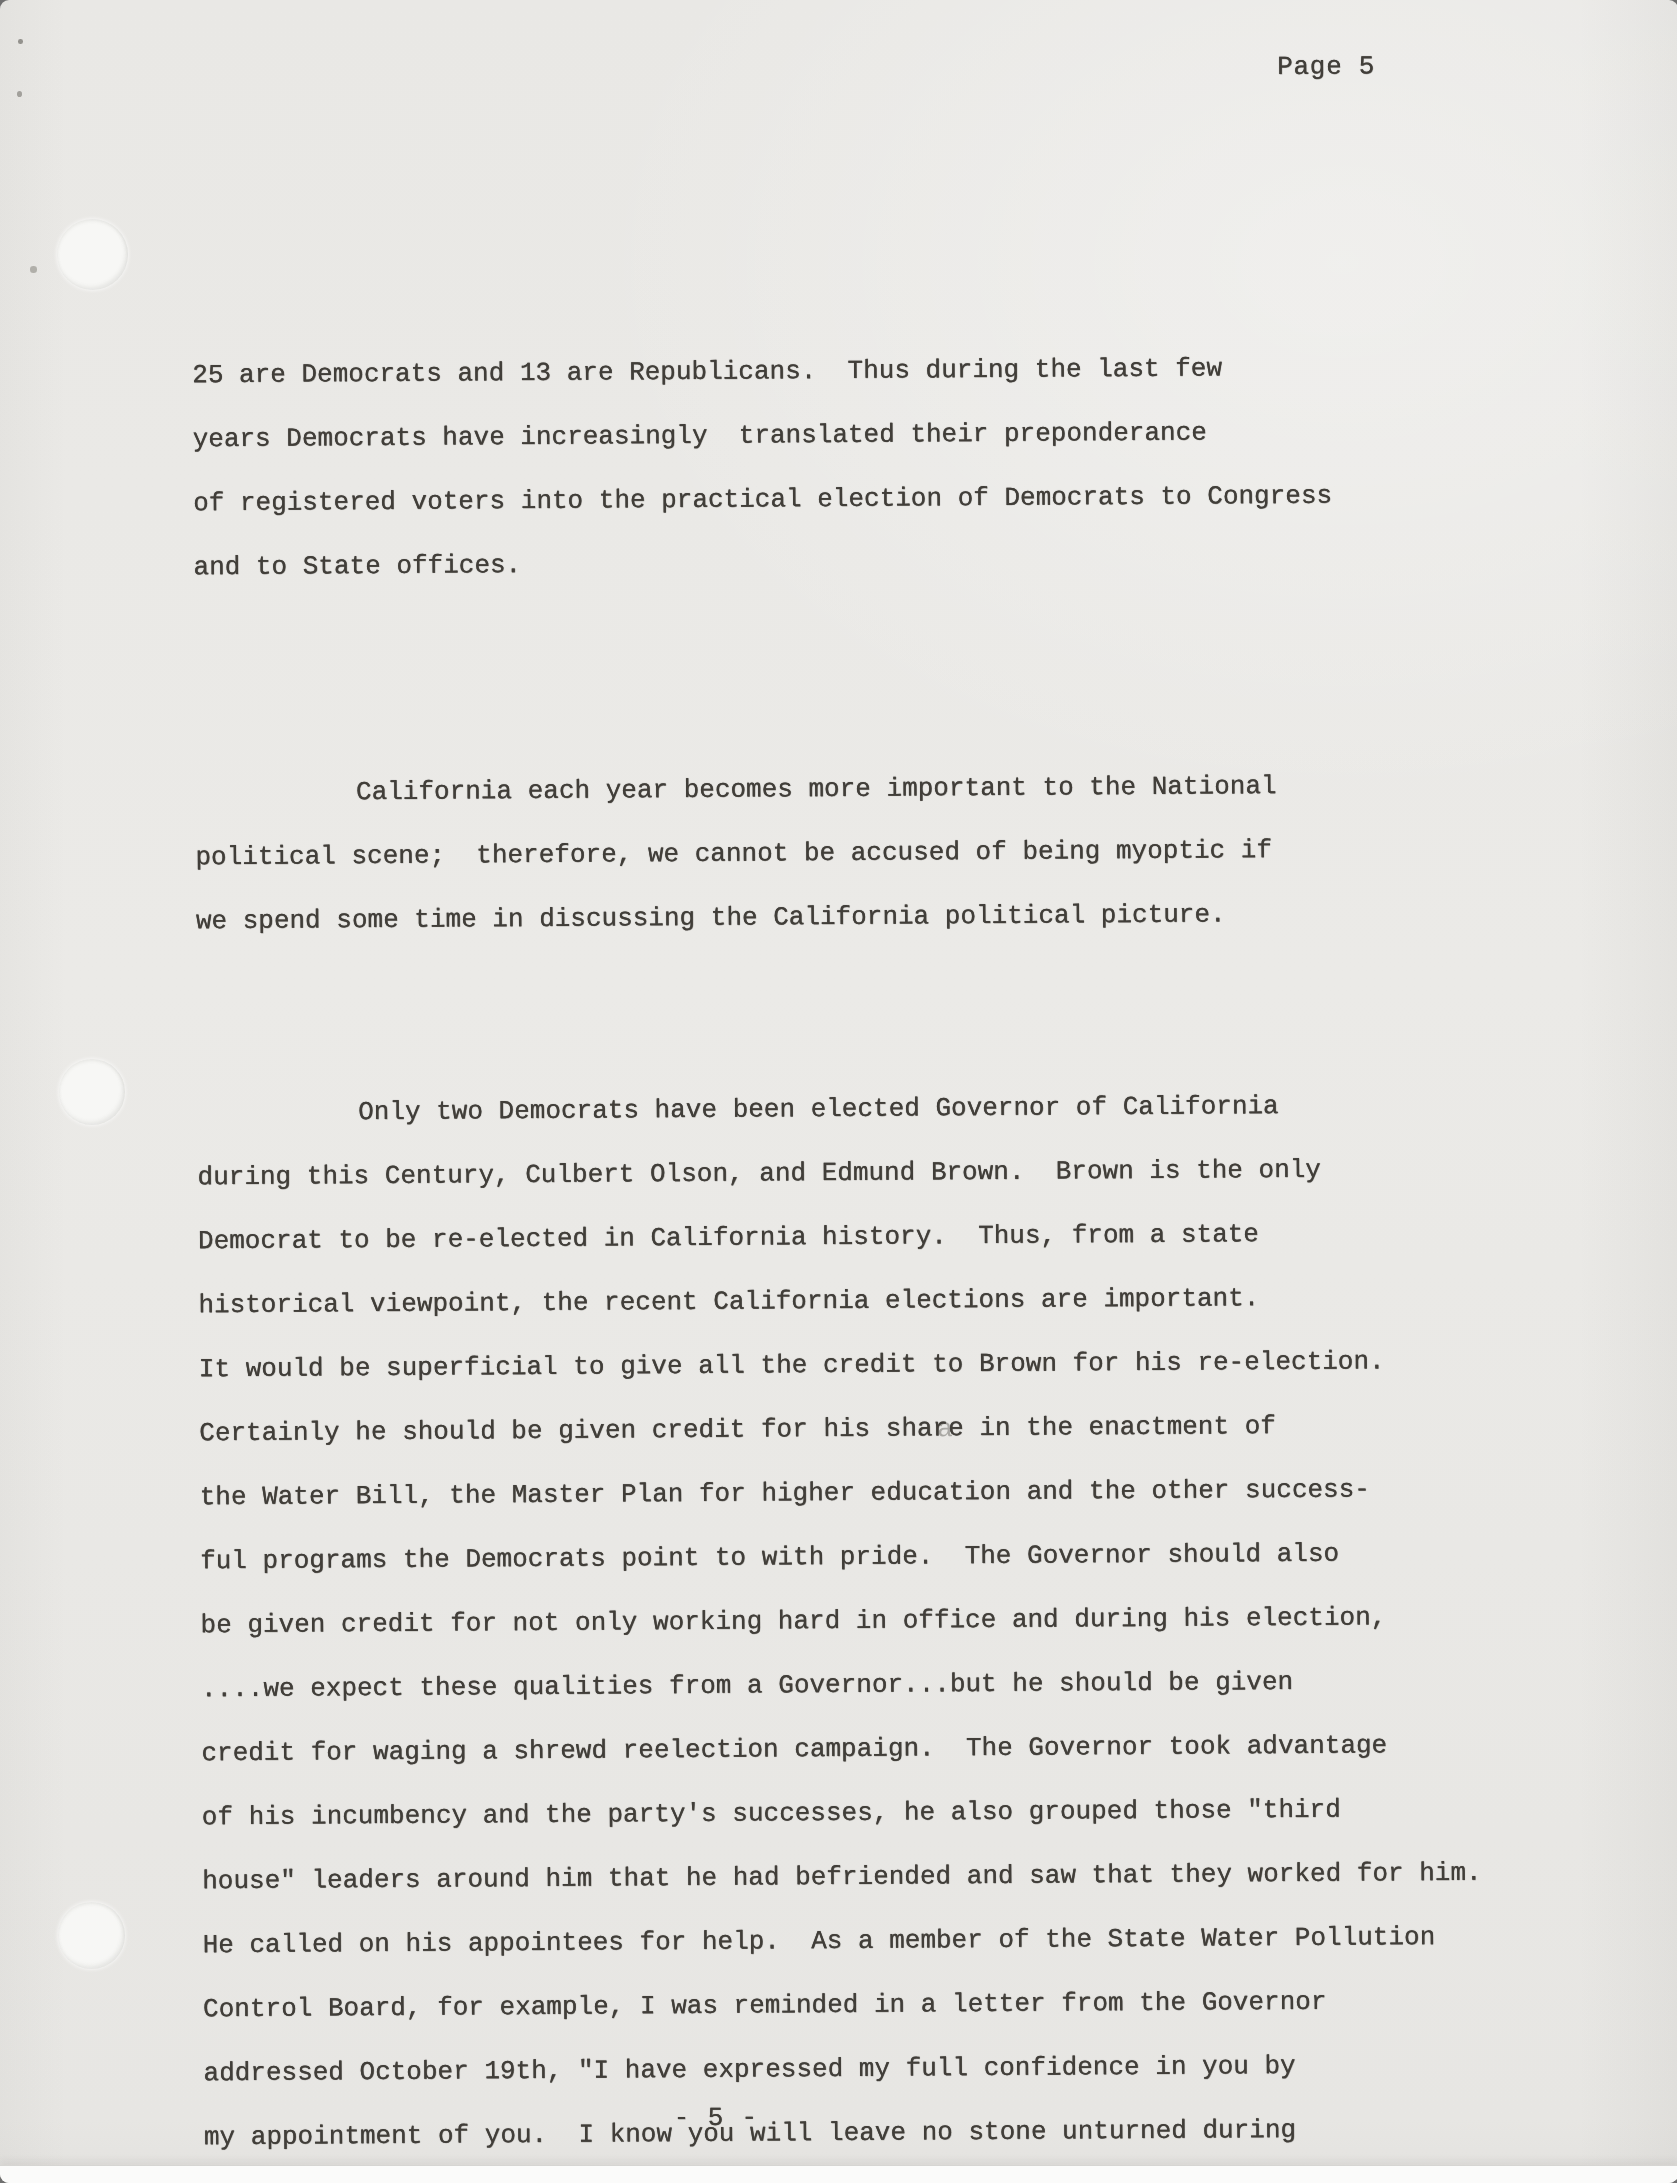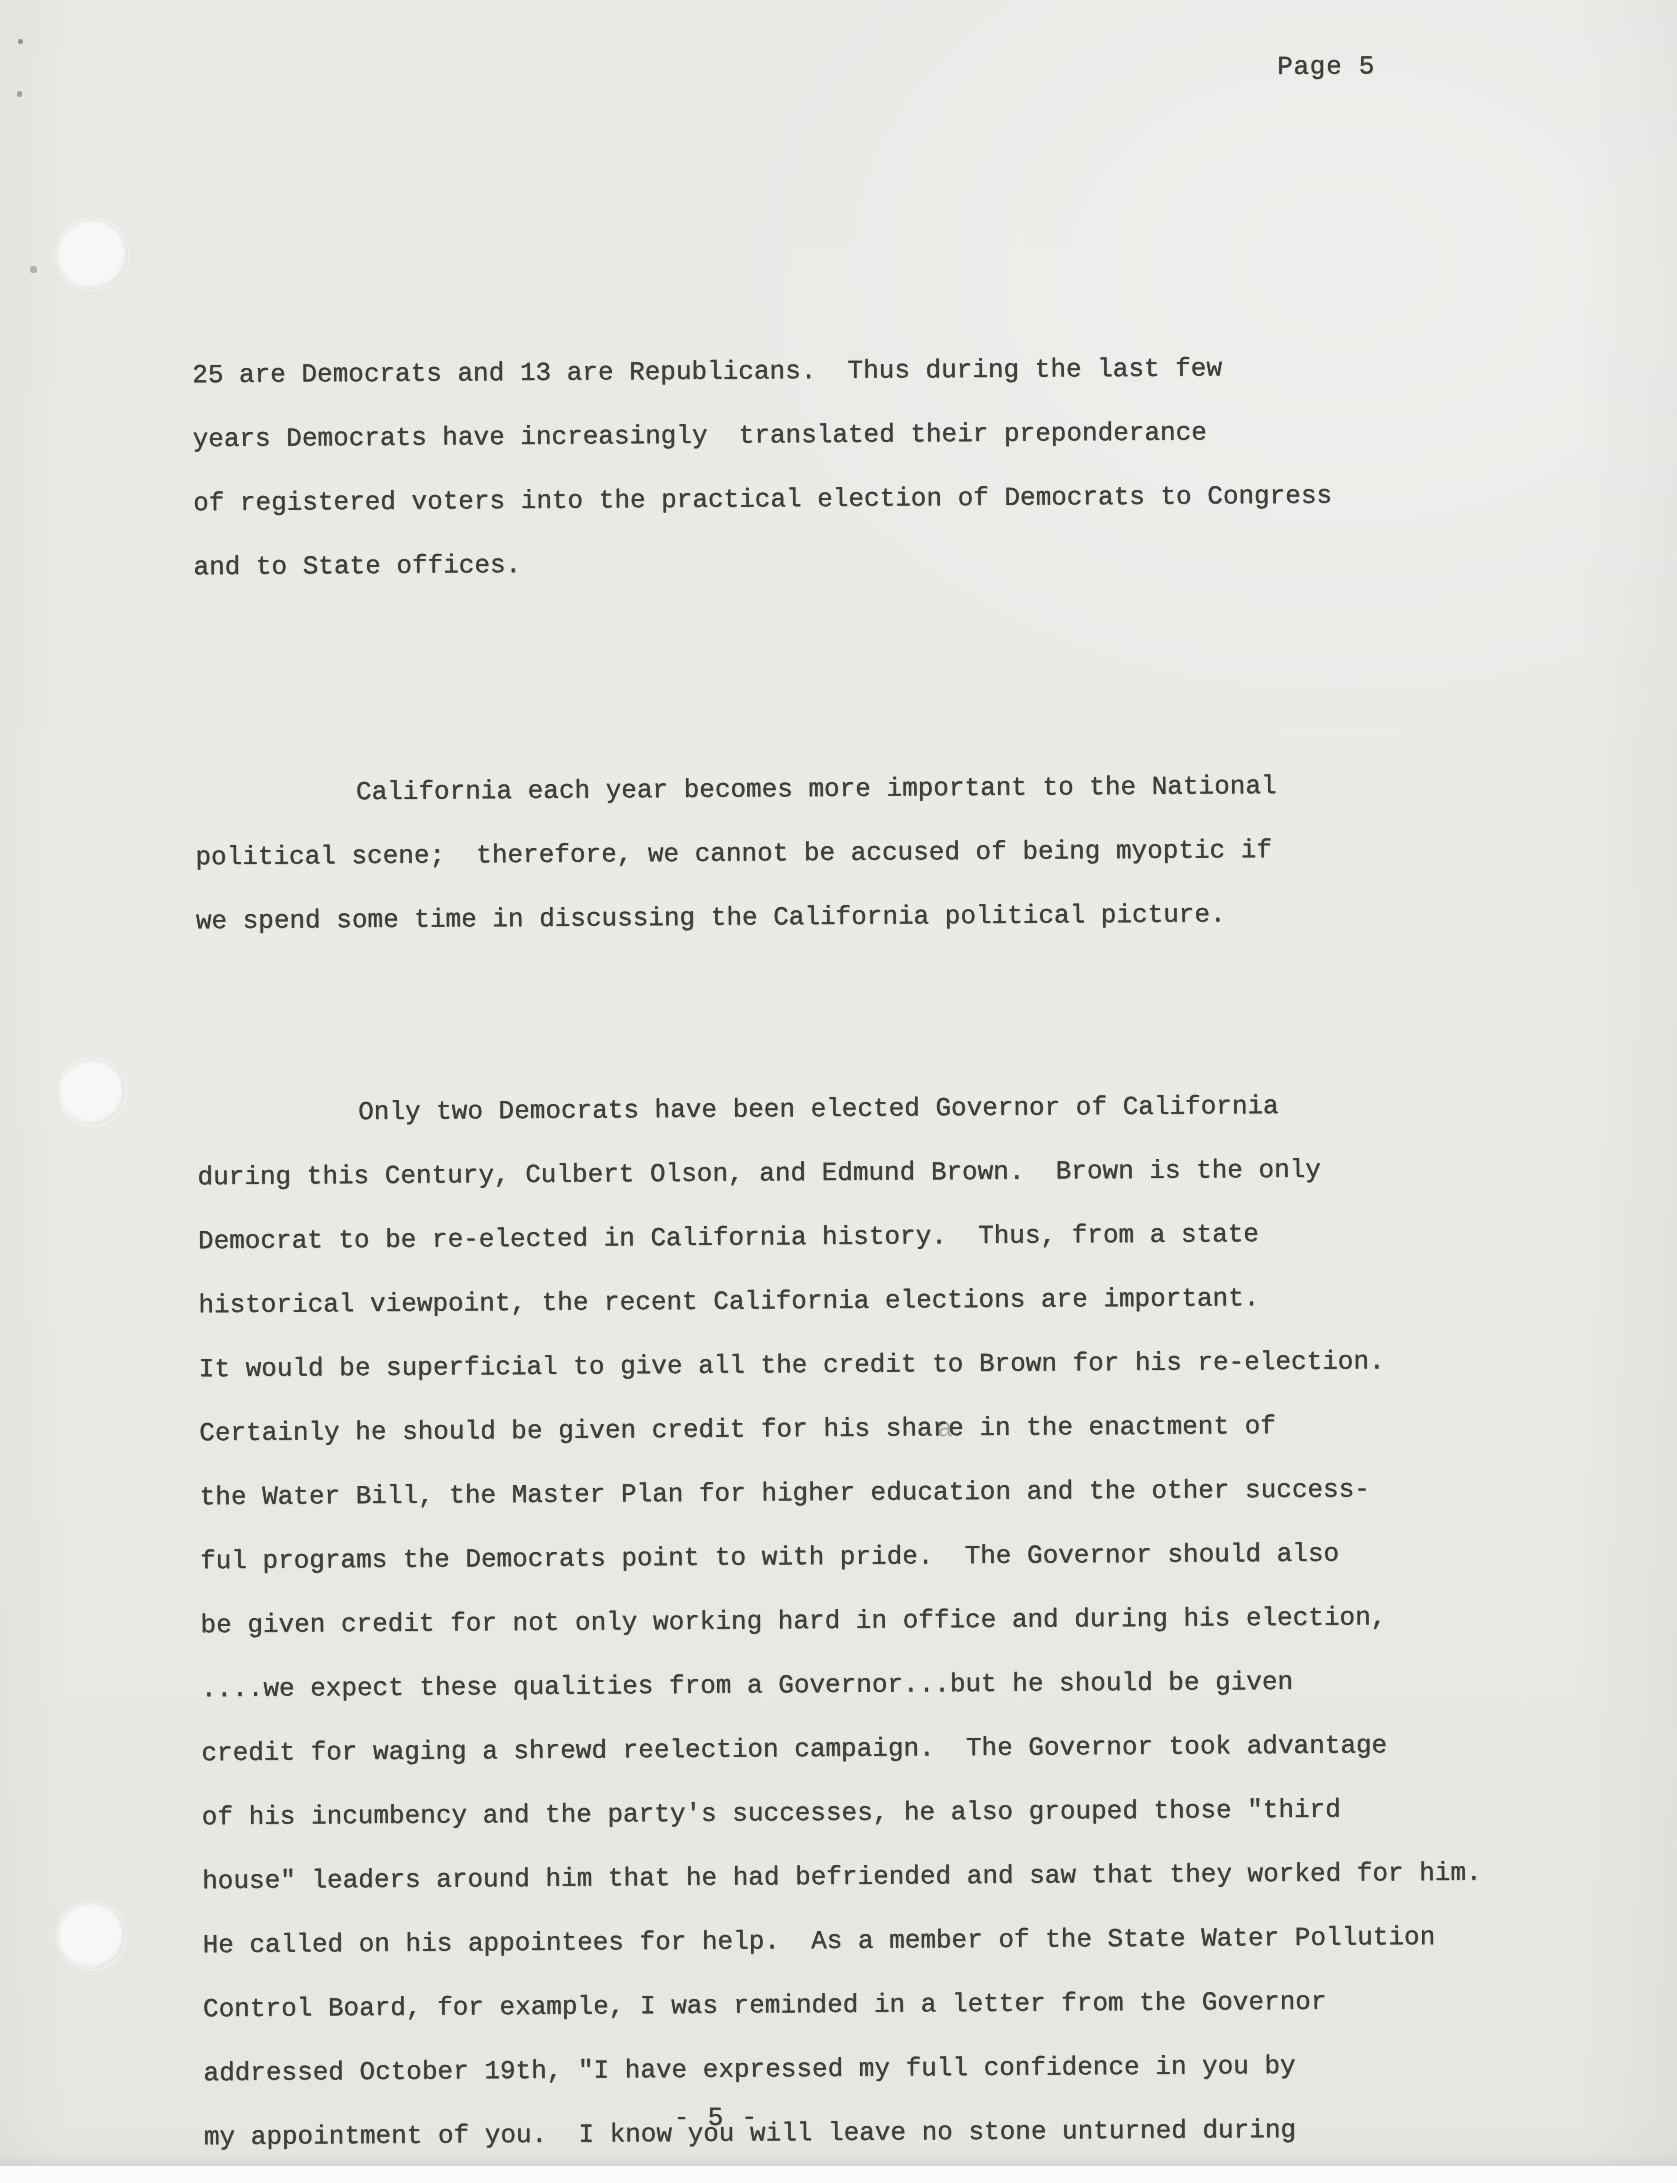--- a/index.html
+++ b/index.html
@@ -6,20 +6,21 @@
   .page {
     position:relative;
     width:1678px; height:2183px;
     overflow:hidden;
     background:
       radial-gradient(1184px 855px at 80% 12%, rgba(255,255,255,0.30), rgba(255,255,255,0) 65%),
       linear-gradient(270deg, rgba(90,88,80,0.05) 0%, rgba(90,88,80,0) 6%),
       linear-gradient(90deg, rgba(90,88,80,0.04) 0%, rgba(90,88,80,0) 4%),
       linear-gradient(180deg, #e9e8e5 0%, #ebeae7 45%, #e7e6e3 97%, #e3e2df 100%);
     font-family:"Liberation Mono","DejaVu Sans Mono",monospace;
+    border-radius:9px;
   }
   .content {
     position:absolute; inset:0;
     transform:rotate(-0.38deg);
     transform-origin:50% 50%;
     color:#413e39;
     font-size:26px;
     text-shadow:0 0 0.7px rgba(65,62,57,0.85), 0.4px 0.4px 0.5px rgba(65,62,57,0.40);
   }
   .page-header { position:absolute; left:1284px; top:55px; letter-spacing:0.7px; }

